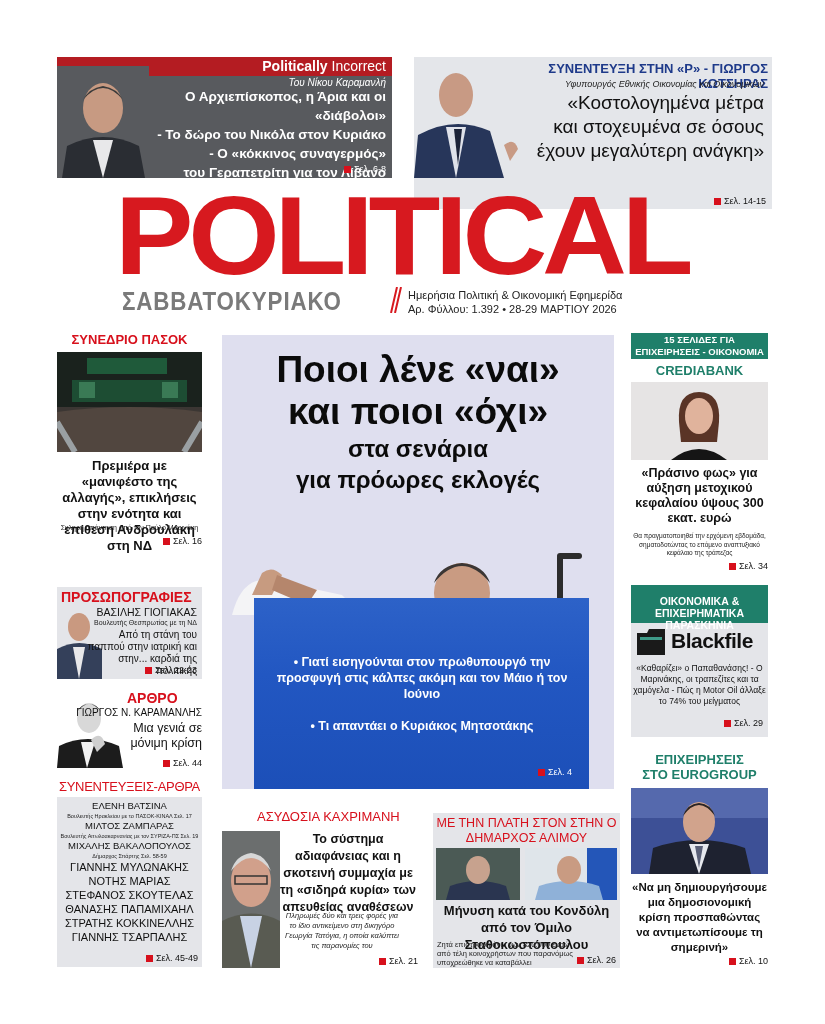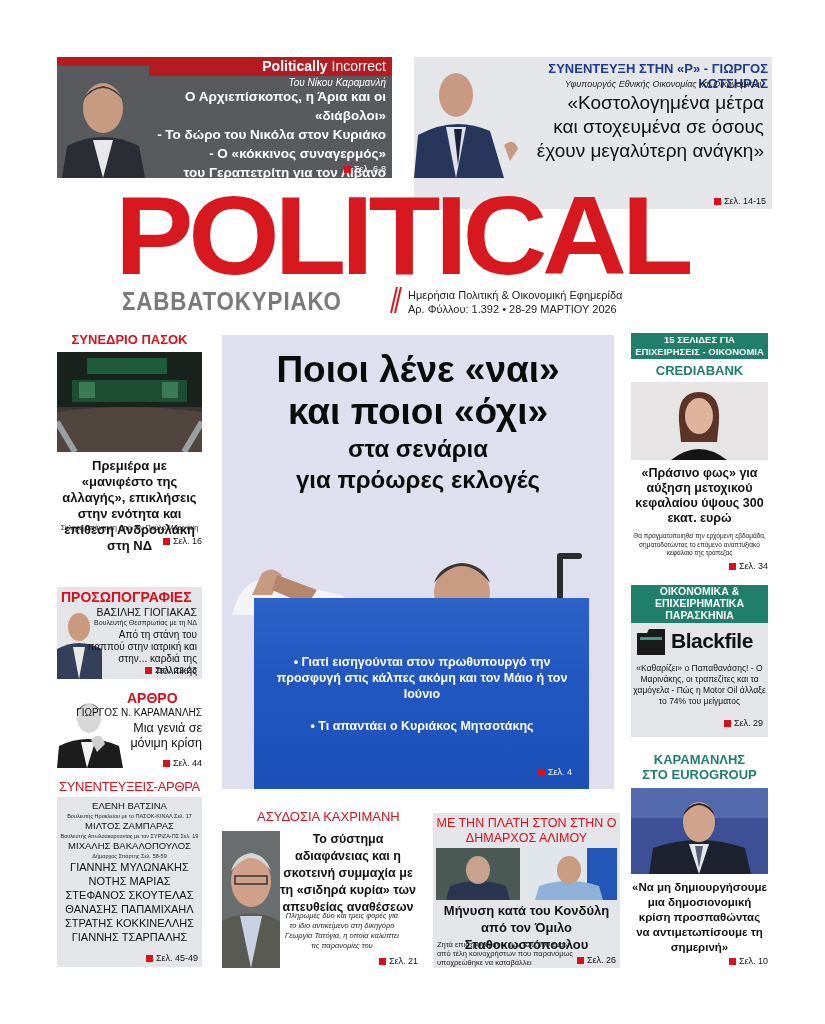--- a/index.html
+++ b/index.html
@@ -89,21 +89,21 @@
 
 
 #econ15{left:631px;top:333px;width:137px;height:26px;background:#1f7f6a;color:#fff;text-align:center;font-size:9.5px;line-height:12px;font-weight:bold;padding-top:1px}
 #crediah{left:631px;top:363px;width:137px;text-align:center;font-size:13px;color:#1f7f6a;font-weight:bold}
 #credi-img{left:631px;top:382px;width:137px;height:78px;background:#e7e5e5}
 #credi-t{left:631px;top:466px;width:137px;text-align:center;font-size:12.5px;line-height:15px;font-weight:bold;color:#111}
 #credi-sub{left:631px;top:532px;width:137px;text-align:center;font-size:6.5px;line-height:8.5px;color:#222}
 #credi-s{left:631px;top:561px;width:137px}
 
 #paras{left:631px;top:585px;width:137px;height:152px;background:#e4e5e9}
-#paras .h{position:absolute;left:0;top:0;width:100%;height:38px;background:#1f7f6a;color:#fff;text-align:center;font-size:10.5px;line-height:12px;font-weight:bold;padding-top:0}
+#paras .h{position:absolute;left:0;top:0;width:100%;height:38px;background:#1f7f6a;color:#fff;text-align:center;font-size:10.5px;line-height:12px;font-weight:bold;padding-top:10px}
 #paras .logo{position:absolute;left:6px;top:44px;width:130px;height:28px}
 #paras .logo .folder{position:absolute;left:0;top:0;width:28px;height:26px}
 #paras .logo .name{position:absolute;left:34px;top:0;font-size:21px;font-weight:bold;color:#111;letter-spacing:-0.5px}
 #paras .t{position:absolute;left:2px;top:78px;width:133px;text-align:center;font-size:8.5px;line-height:11px;color:#111}
 #paras .s{position:absolute;right:5px;top:133px}
 
 #pierh{left:631px;top:752px;width:137px;text-align:center;font-size:13px;line-height:15px;color:#1f7f6a;font-weight:bold}
 #pier-img{left:631px;top:788px;width:137px;height:86px;background:#3c4f94}
 #pier-t{left:631px;top:880px;width:137px;text-align:center;font-size:11.5px;line-height:15px;font-weight:bold;color:#111}
 #pier-s{left:631px;top:956px;width:137px}
@@ -347,21 +347,21 @@
     <span class="name">Blackfile</span>
   </div>
   <div class="t">«Καθαρίζει» ο Παπαθανάσης! - Ο Μαρινάκης, οι τραπεζίτες και τα χαμόγελα - Πώς η Motor Oil άλλαξε το 74% του μείγματος</div>
   <div class="s sel">
       <span class="sq"></span>
       <span>Σελ. 29</span>
     </div>
 </div>
 
 <div id="pierh" class="abs">
-  <div>ΚΑΡΑΜΑΝΛΗΣ</div>
+  <div>ΕΠΙΧΕΙΡΗΣΕΙΣ</div>
   <div>ΣΤΟ EUROGROUP</div>
 </div>
 <svg id="pier-img" class="abs" viewBox="0 0 137 86">
   <rect width="137" height="86" fill="#3d5096"></rect>
   <rect x="0" y="0" width="137" height="30" fill="#5569ad"></rect>
   <path d="M18 86 L22 60 Q68 44 114 60 L120 86Z" fill="#1e2230"></path>
   <path d="M58 56 L68 86 L78 56Z" fill="#e6e8ee"></path>
   <path d="M64 58 L68 80 L72 58Z" fill="#5a6078"></path>
   <ellipse cx="68" cy="34" rx="16" ry="20" fill="#d1a38c"></ellipse>
   <path d="M52 28 Q68 6 84 28 Q80 16 68 15 Q56 16 52 28Z" fill="#2a2424"></path>

